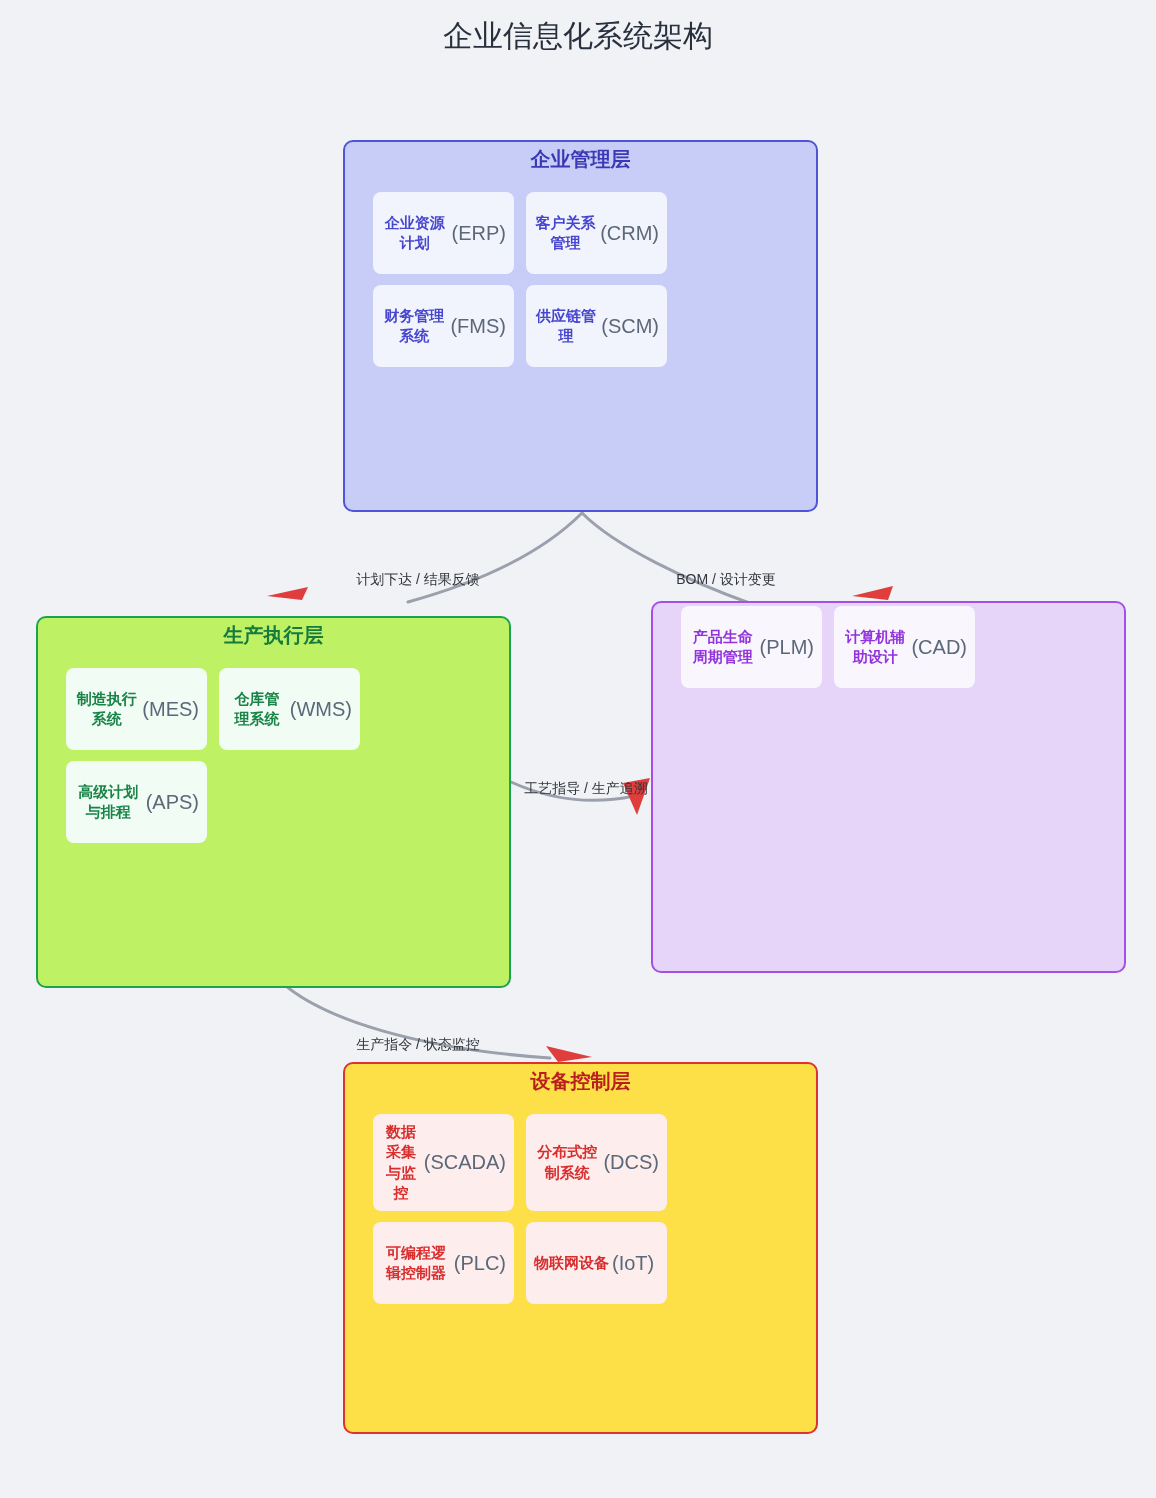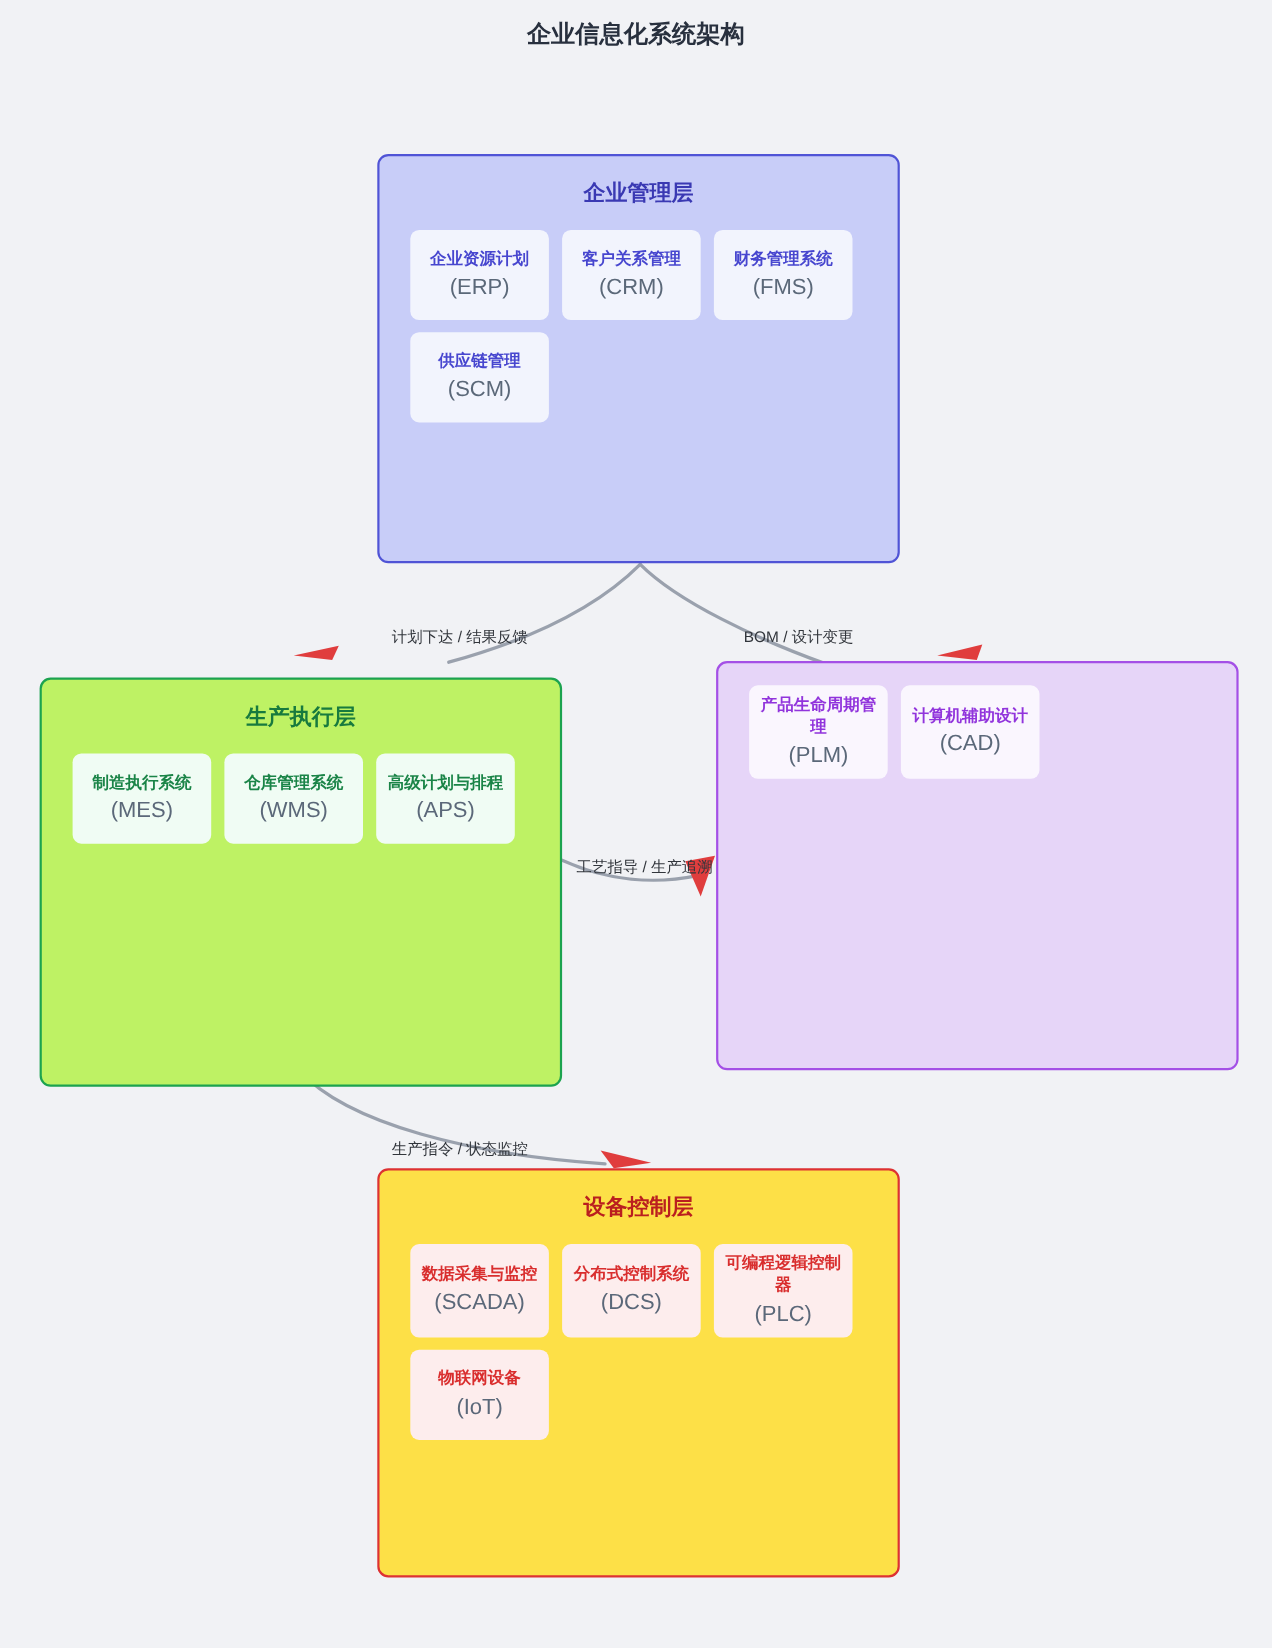--- a/index.html
+++ b/index.html
@@ -10,22 +10,22 @@
     width: 1156px;
     height: 1498px;
     background: #f1f2f5;
     overflow: hidden;
   }
   .page-title {
     position: absolute;
     top: 16px; left: 0;
     width: 100%;
     text-align: center;
-    font-size: 22px;
-    font-weight: 700;
+    font-size: 30px;
+    font-weight: 400;
     color: #28303e;
     z-index: 5;
   }
   svg.edge-layer {
     position: absolute; inset: 0;
     width: 1156px; height: 1498px;
     z-index: 1;
     pointer-events: none;
   }
   svg.arrow-layer {
@@ -33,43 +33,43 @@
     width: 1156px; height: 1498px;
     z-index: 3;
     pointer-events: none;
   }
   .layer {
     position: absolute;
     width: 475px;
     height: 372px;
     border-radius: 10px;
     border: 2px solid;
-    padding: 20px 28px 0 28px;
+    padding: 3px 28px 0 28px;
     z-index: 2;
   }
   .layer-title {
     text-align: center;
     font-size: 20px;
     font-weight: 700;
     line-height: 28px;
     margin: 0 0 19px 0;
   }
   .cards {
     display: flex;
     flex-wrap: wrap;
     gap: 11px 12px;
   }
   .card {
-    width: 126px;
+    width: 141px;
     min-height: 82px;
     border-radius: 8px;
     display: flex;
-    flex-direction: column;
+    flex-direction: row;
     align-items: center;
-    justify-content: center;
+    justify-content: flex-start;
     text-align: center;
     padding: 8px;
     gap: 3px;
   }
   .card .cname {
     font-size: 15px;
     font-weight: 700;
     line-height: 1.35;
   }
   .card .abbr {

